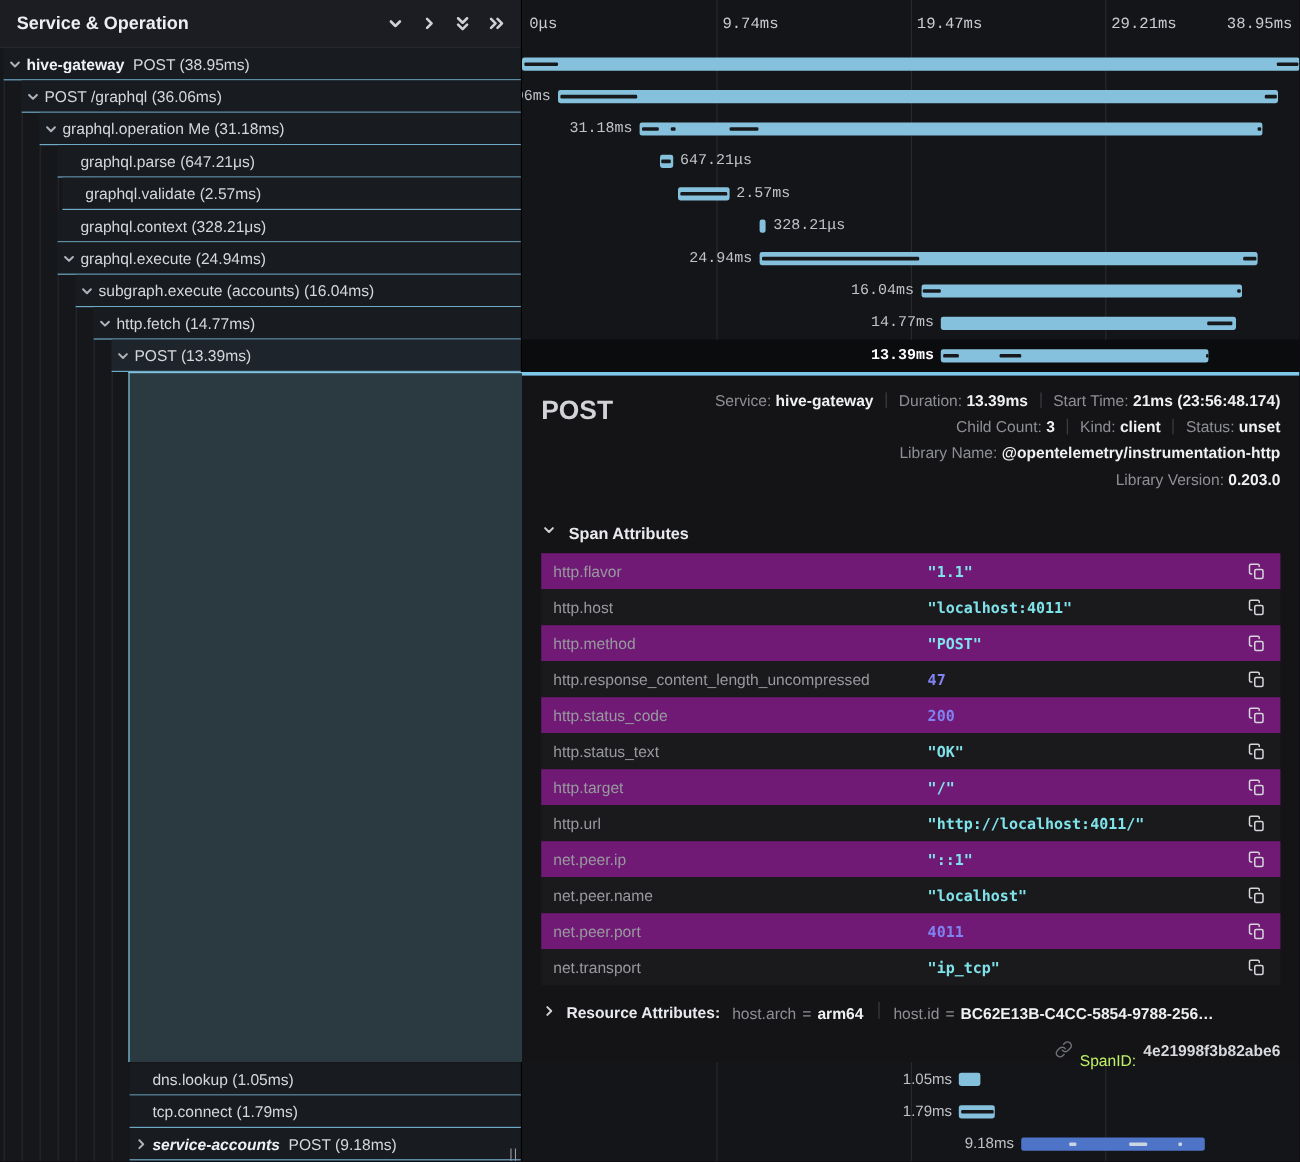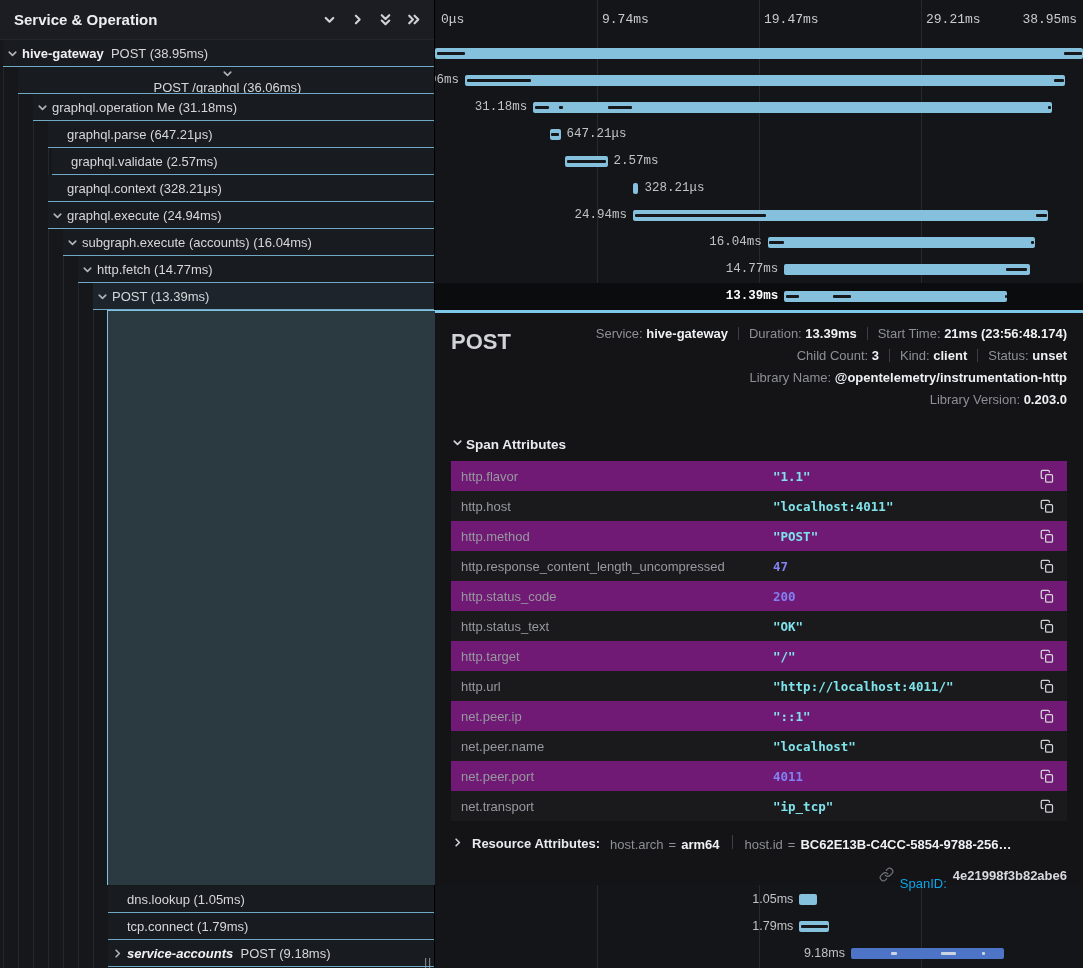--- a/index.html
+++ b/index.html
@@ -43,39 +43,39 @@
           border-top:3px solid #7ec9ea;padding:10px 16px 0 16px;z-index:4;}
   #detail-head{display:flex;}
   #detail-title{font-size:22px;font-weight:600;color:#d2d3d7;padding-top:6px;}
   #detail-meta{flex:1;text-align:right;font-size:13px;color:#8d8f94;}
   .meta-line{line-height:22px;}
   .meta-label{color:#8d8f94;}
   .meta-value{color:#eef0f2;font-weight:bold;}
   .meta-sep{display:inline-block;width:1px;height:13px;background:#3c3e43;margin:0 10px;vertical-align:-2px;}
 
   #attr-section-hdr{display:flex;align-items:center;margin:24px 0 8px 0;cursor:pointer;}
-  #attr-section-title{font-size:13.5px;font-weight:bold;color:#e9eaed;margin-left:2px;}
+  #attr-section-title{font-size:13.5px;font-weight:bold;color:#e9eaed;margin-left:10px;}
   #attr-table{width:100%;}
   .attr-row{display:flex;align-items:center;height:30px;position:relative;font-size:13px;}
   .attr-row.odd{background:#701a75;}
   .attr-row.even{background:#1a1a1d;}
   .attr-key{width:322px;flex:none;padding-left:10px;color:#97999e;overflow:hidden;white-space:nowrap;}
   .attr-val{flex:1;font-family:"DejaVu Sans Mono", monospace;font-size:12.5px;font-weight:bold;white-space:nowrap;overflow:hidden;}
   .attr-val.string{color:#7fe3ea;}
   .attr-val.number{color:#8182f2;}
   .copy-btn{position:absolute;right:12px;top:7px;width:16px;height:16px;cursor:pointer;display:flex;align-items:center;justify-content:center;}
 
   #resource-line{display:flex;align-items:center;margin-top:14px;font-size:13px;white-space:nowrap;overflow:hidden;}
   #resource-title{font-weight:bold;color:#e9eaed;margin:0 10px 0 8px;}
   .res-key{color:#8d8f94;}
   .res-eq{color:#8d8f94;margin:0 5px;}
   .res-val{color:#eef0f2;font-weight:bold;}
   .res-sep{display:inline-block;width:1px;height:14px;background:#3c3e43;margin:0 12px;}
   #spanid-line{margin-top:8px;text-align:right;font-size:13px;display:flex;justify-content:flex-end;align-items:center;gap:6px;}
-  #spanid-label{color:#0ea5e9;margin-top:16px;}
+  #spanid-label{color:#bef264;margin-top:16px;}
   #spanid-value{color:#d8d9dc;font-weight:bold;}
 </style>
 </head>
 <body>
 
 <div id="app">
 
   <div id="left-panel">
     <div id="left-header">
       <span id="left-title">Service &amp; Operation</span>
@@ -115,21 +115,21 @@
     <div id="teal-block"></div>
     <div id="tree-rows">
         <div class="tree-row" style="top: 40px; left: 3px;">
           <span class="chev-slot">
             <svg width="13" height="13" viewBox="0 0 14 14" fill="none" stroke="#aeb2b9" stroke-width="1.8" stroke-linecap="round" stroke-linejoin="round">
               <polyline points="3.5,5.5 7,9 10.5,5.5"></polyline>
             </svg>
           </span>
           <span class="tree-label"><b>hive-gateway</b>&nbsp; POST (38.95ms)</span>
         </div>
-        <div class="tree-row" style="top: 67px; left: 18px; flex-direction: column;">
+        <div class="tree-row" style="top: 67px; left: 18px;">
           <span class="chev-slot">
             <svg width="13" height="13" viewBox="0 0 14 14" fill="none" stroke="#aeb2b9" stroke-width="1.8" stroke-linecap="round" stroke-linejoin="round">
               <polyline points="3.5,5.5 7,9 10.5,5.5"></polyline>
             </svg>
           </span>
           <span class="tree-label">POST /graphql (36.06ms)</span>
         </div>
         <div class="tree-row" style="top: 94px; left: 33px;">
           <span class="chev-slot">
             <svg width="13" height="13" viewBox="0 0 14 14" fill="none" stroke="#aeb2b9" stroke-width="1.8" stroke-linecap="round" stroke-linejoin="round">

